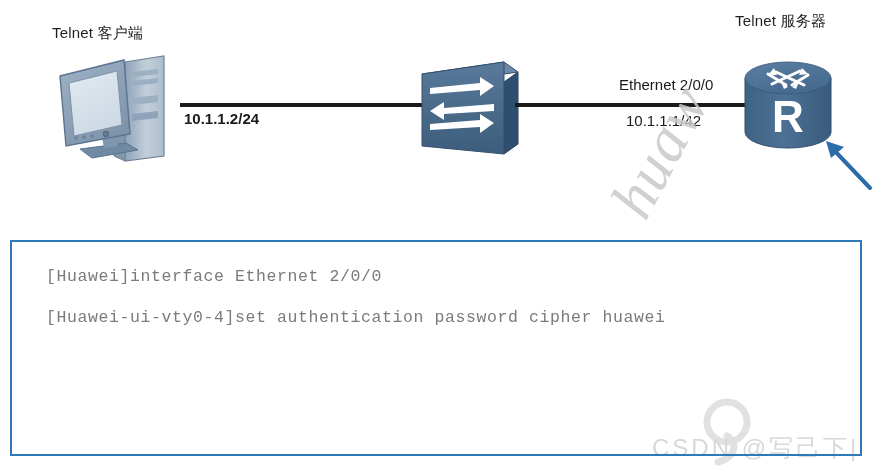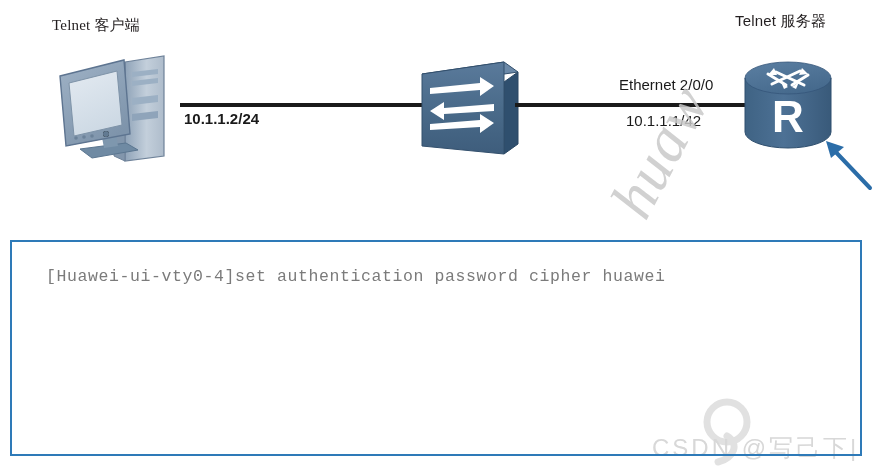--- a/index.html
+++ b/index.html
@@ -17,21 +17,21 @@
   }
 
   
   .node-title {
     position: absolute;
     font-size: 15px;
     color: #231f20;
     white-space: nowrap;
     letter-spacing: 0.2px;
   }
-  #client-title { left: 52px; top: 16px; font-family: Liberation Serif, serif; }
+  #client-title { left: 52px; top: 24px; }
   #server-title { left: 735px; top: 12px; }
 
   
   .link-line {
     position: absolute;
     height: 4px;
     background: #1a1a1a;
   }
   #link-left  { left: 180px; top: 103px; width: 243px; }
   #link-right { left: 515px; top: 103px; width: 232px; }
@@ -278,14 +278,15 @@
     <circle cx="37" cy="30" r="20" fill="none" stroke="#c9c9c9" stroke-width="7"></circle>
     <path d="M37 44 C 50 52, 44 66, 28 70" fill="none" stroke="#c9c9c9" stroke-width="7" stroke-linecap="round"></path>
   </svg>
 </div>
 
 <div id="watermark-csdn">CSDN @写己下|</div>
 
 <div id="code-box"></div>
 
 <ul id="code-list">
+  <li class="code-line">[Huawei]interface Ethernet 2/0/0</li>
   <li class="code-line">[Huawei-ui-vty0-4]set authentication password cipher huawei</li>
 </ul>
 
 </body></html>

